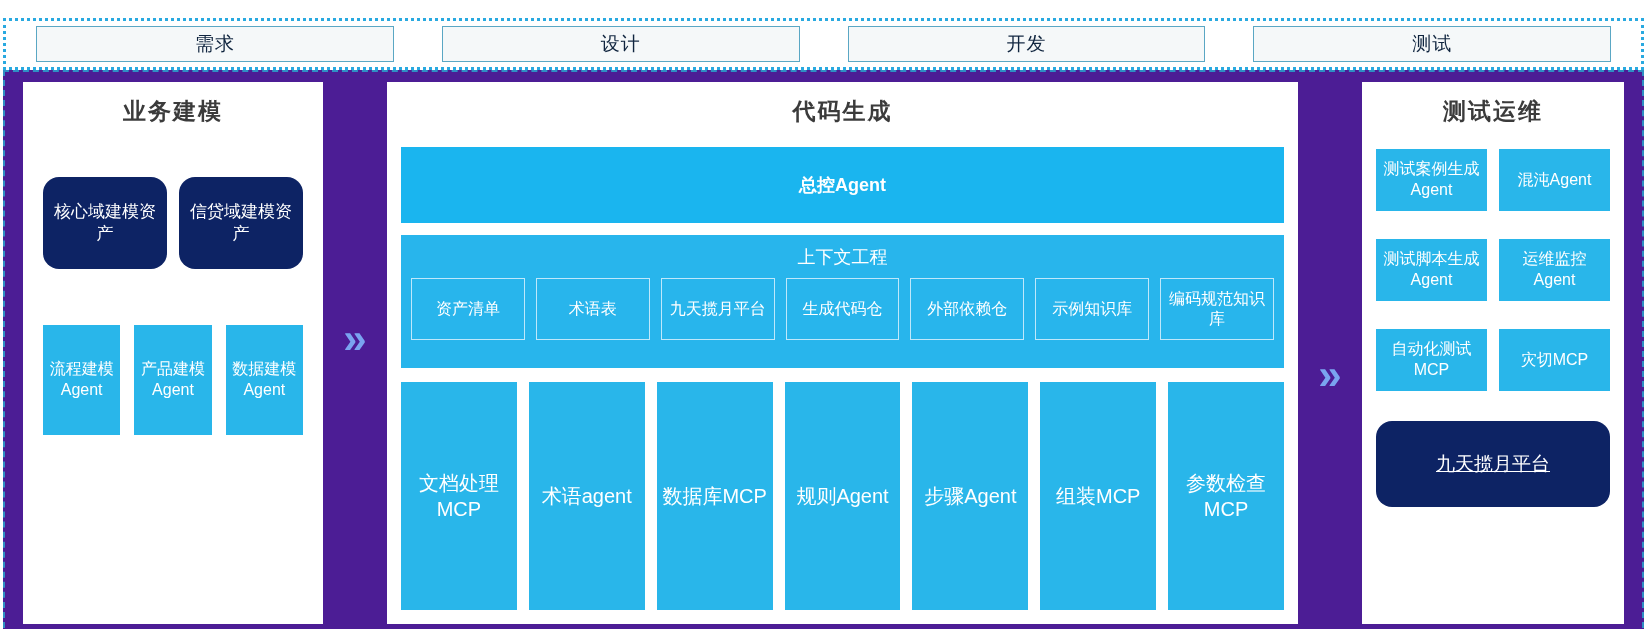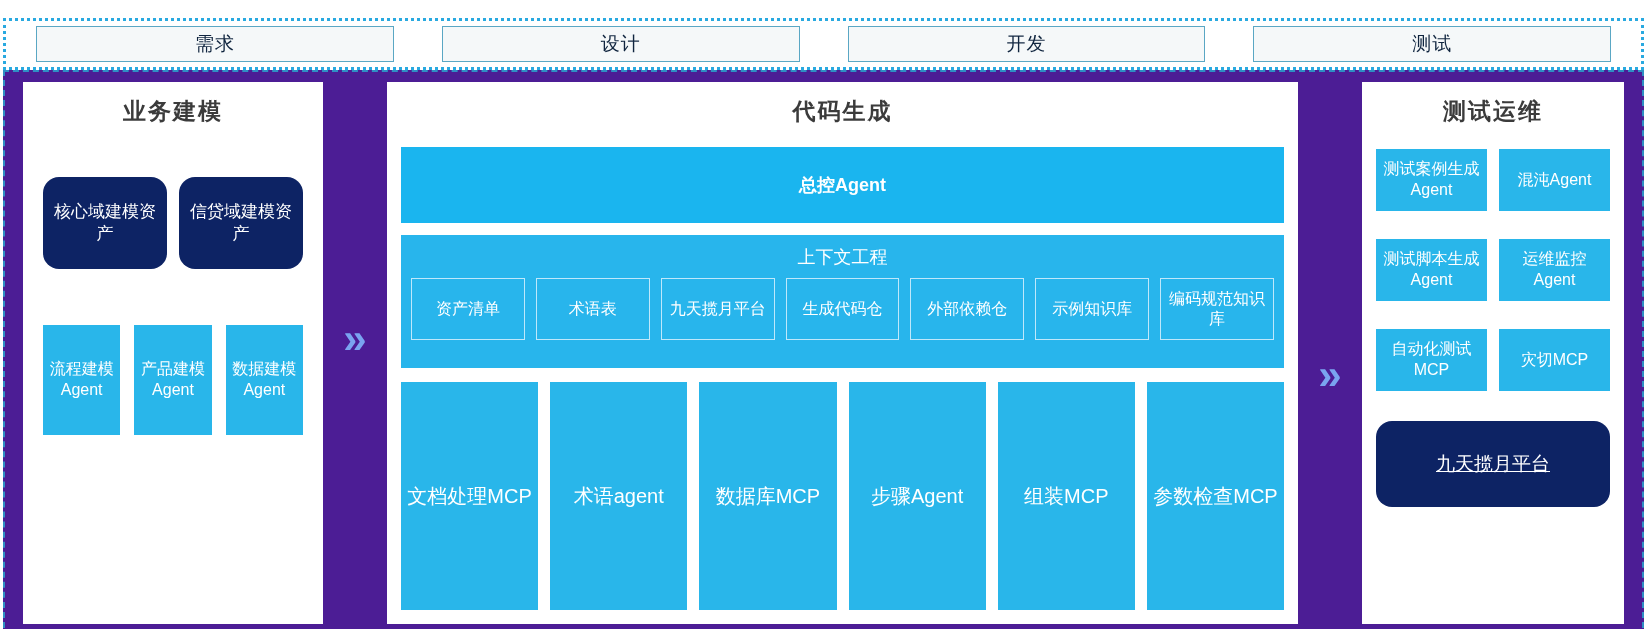--- a/index.html
+++ b/index.html
@@ -252,20 +252,21 @@
             <div class="ctx-cell">外部依赖仓</div>
             <div class="ctx-cell">示例知识库</div>
             <div class="ctx-cell">编码规范知识库</div>
           </div>
         </div>
 
         <div class="tool-row">
           <div class="card-cyan">文档处理MCP</div>
           <div class="card-cyan">术语agent</div>
           <div class="card-cyan">数据库MCP</div>
+          <div class="card-cyan">规则Agent</div>
           <div class="card-cyan">步骤Agent</div>
           <div class="card-cyan">组装MCP</div>
           <div class="card-cyan">参数检查MCP</div>
         </div>
       </div>
     </div>
 
     <div class="chev chev-2">»</div>
 
     <div class="panel panel-right">

